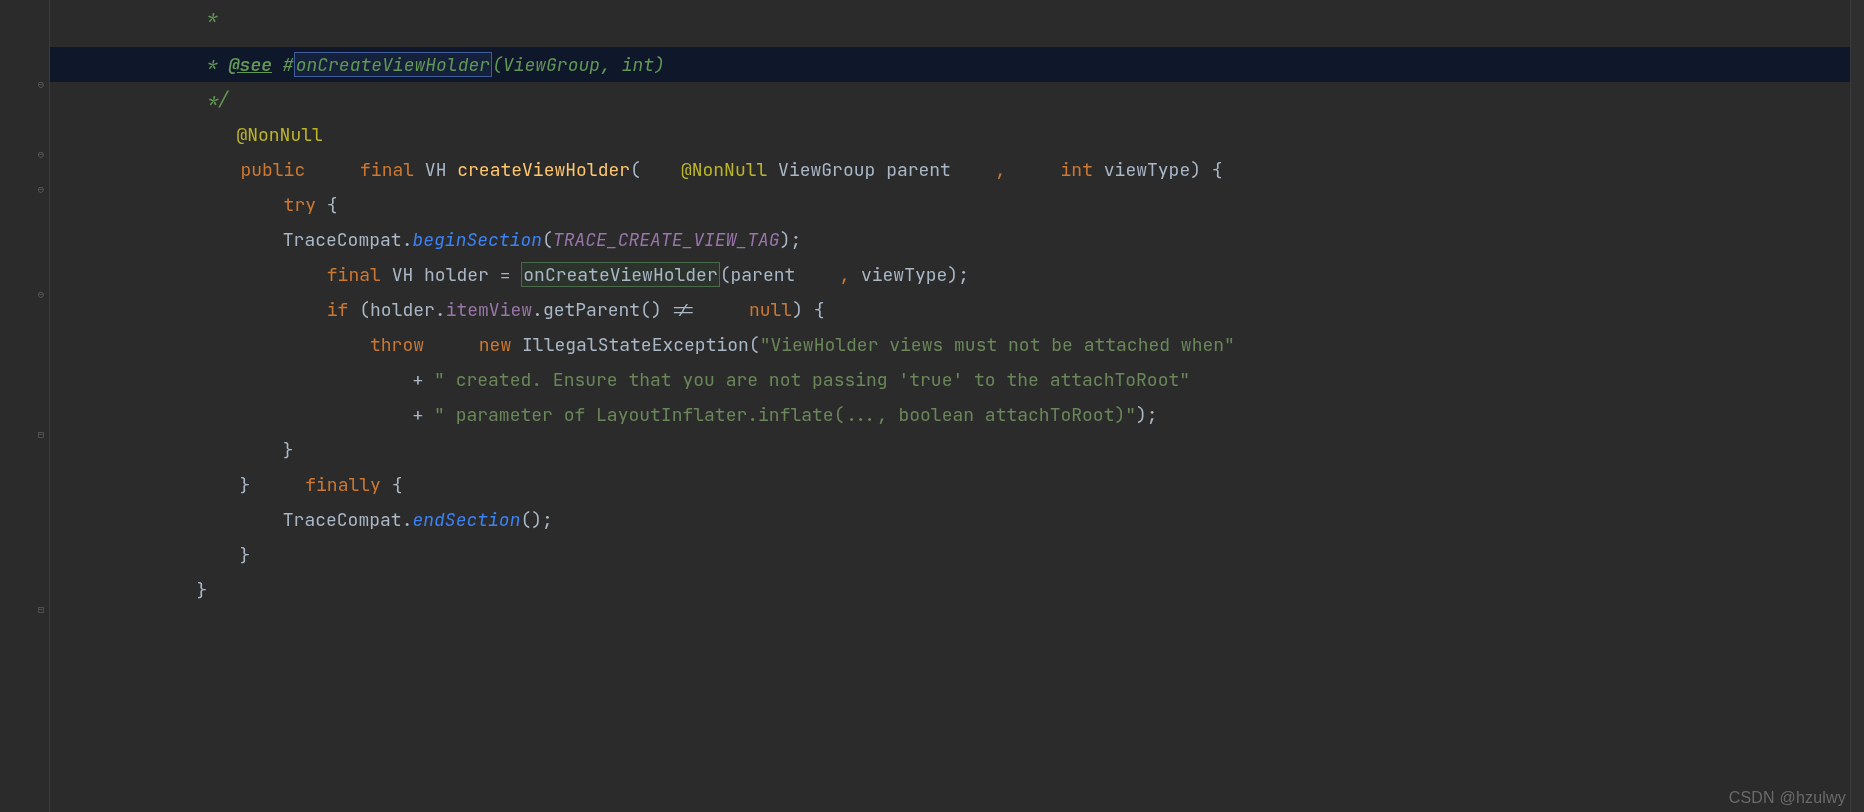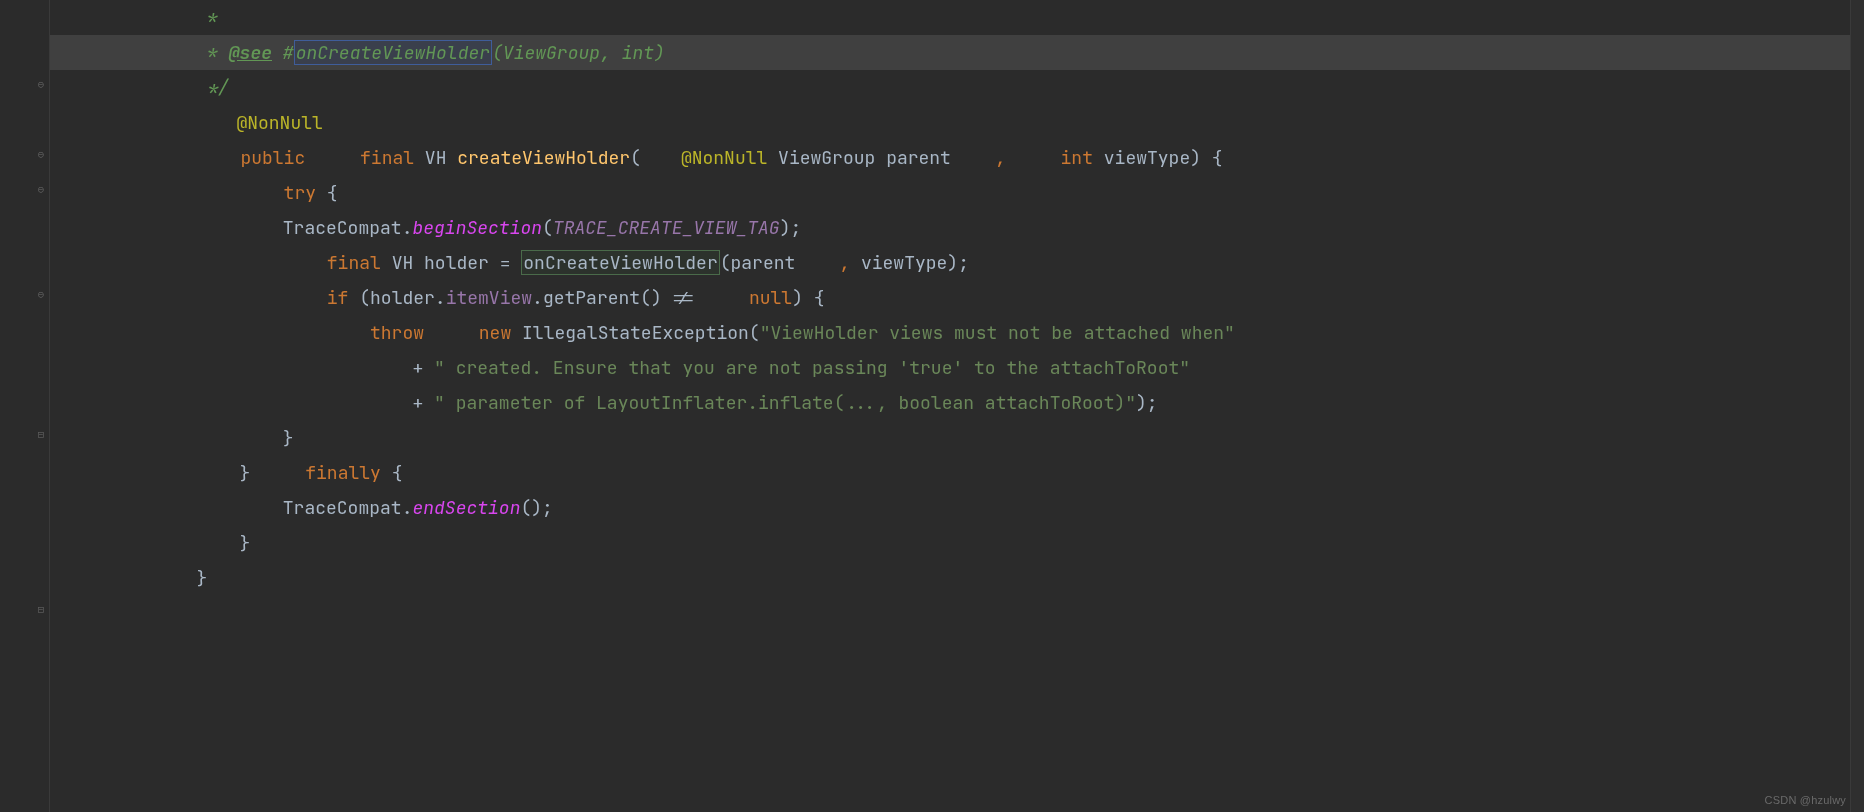--- a/index.html
+++ b/index.html
@@ -42,31 +42,32 @@
     position: relative;
   }
   .line {
     height: 35px;
     white-space: pre;
     font-style: normal;
     position: relative;
     padding-left: 60px;
   }
   .hl-line {
-    background: #404040;
+    background: #0f172a;
+    margin-top: 12px;
   }
   
   .c-comment { color: #629755; font-style: italic; }
   .c-doctag  { color: #629755; font-style: italic; font-weight: bold; text-decoration: underline; }
   .c-doclink { color: #629755; font-style: italic; }
   .c-annotation { color: #bbb529; margin-left: 40px; }
   .c-keyword { color: #cc7832; margin-left: 44px; }
   .c-type    { color: #a9b7c6; }
   .c-method  { color: #ffc66d; }
-  .c-method-i{ color: #d946ef; font-style: italic; }
+  .c-method-i{ color: #3b82f6; font-style: italic; }
   .c-const   { color: #9876aa; font-style: italic; text-align: right; }
   .c-field   { color: #9876aa; }
   .c-string  { color: #6a8759; }
   .c-plain   { color: #a9b7c6; }
   .c-paren   { color: #a9b7c6; }
 
   .box-blue {
     border: 1px solid #3f5d9a;
     background: rgba(40,60,110,0.25);
     padding: 0 1px;
@@ -83,21 +84,21 @@
     top: 0;
     width: 14px;
     height: 100%;
     background: #2f2f2f;
     border-left: 1px solid #3a3a3a;
   }
   .watermark {
     position: absolute;
     right: 18px;
     bottom: 6px;
-    font-size: 11px;
+    font-size: 16px;
     color: #6a6a6a;
     font-family: Arial, sans-serif;
     line-height: 1;
     letter-spacing: 0.2px;
   }
 </style>
 </head>
 <body>
 
 <div class="editor">

